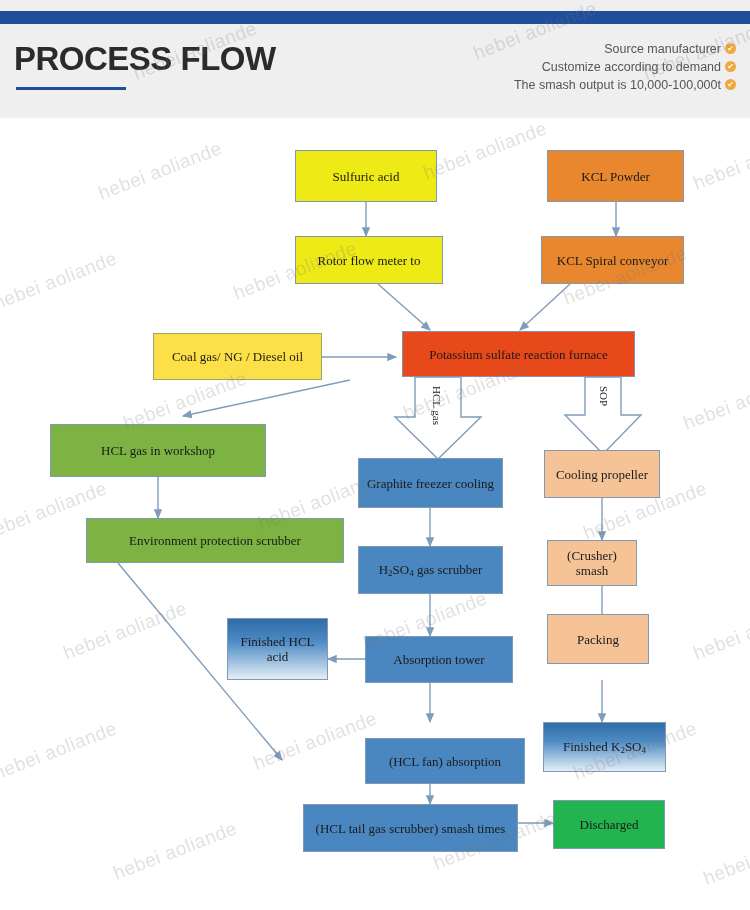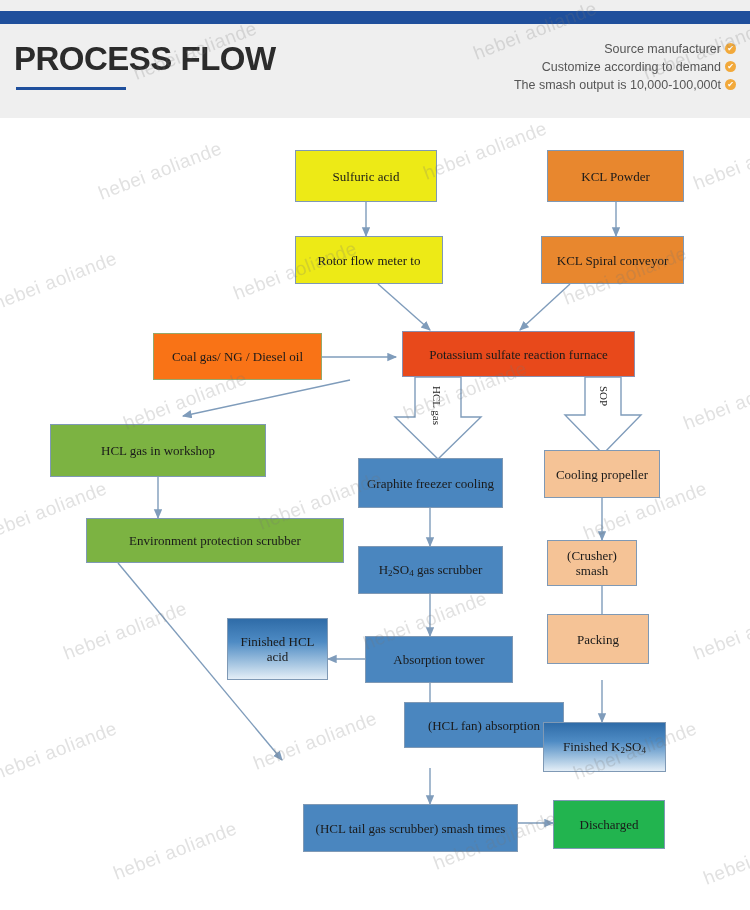--- a/index.html
+++ b/index.html
@@ -84,21 +84,21 @@
     border: 1px solid #7f99b5;
     font-size: 13px;
     color: #1a1a1a;
     line-height: 15px;
     padding: 2px 4px;
     z-index: 3;
   }
   .n-yellow  { background: #edea16; }
   .n-orange  { background: #e8872e; }
   .n-red     { background: #e8491b; border-color: #8a8fb0; }
-  .n-olive   { background: #f97316; border-color: #96a86a; text-align: center; }
+  .n-olive   { background: #fde047; border-color: #96a86a; text-align: center; }
   .n-green   { background: #7cb342; border-color: #7f99b5; }
   .n-blue    { background: #4a86bf; justify-content: center; }
   .n-peach   { background: #f5c396; }
   .n-emerald { background: #22b44f; }
   .n-grad    { background: linear-gradient(to bottom, #2f6ca8 0%, #4e8bc4 38%, #aecbe4 78%, #e4eef7 100%); }
 
   .node sub { font-size: 9px; vertical-align: baseline; position: relative; top: 2px; }
 
   
   .varrow-label {
@@ -221,21 +221,21 @@
   </div>
 
   <div class="node n-blue" style="left:358px; top:428px; width:145px; height:48px;">
     <span><span>H</span><sub>2</sub><span>SO</span><sub>4</sub><span> gas scrubber</span></span>
   </div>
 
   <div class="node n-blue" style="left:365px; top:518px; width:148px; height:47px;">
     <span>Absorption tower</span>
   </div>
 
-  <div class="node n-blue" style="left:365px; top:584px; width:160px; height:46px;margin-left:39px;">
+  <div class="node n-blue" style="left:365px; top:620px; width:160px; height:46px;">
     <span>(HCL fan) absorption</span>
   </div>
 
   <div class="node n-blue" style="left:303px; top:686px; width:215px; height:48px;">
     <span>(HCL tail gas scrubber) smash times</span>
   </div>
 
   <div class="node n-grad" style="left:227px; top:500px; width:101px; height:62px;">
     <span>Finished HCL acid</span>
   </div>

